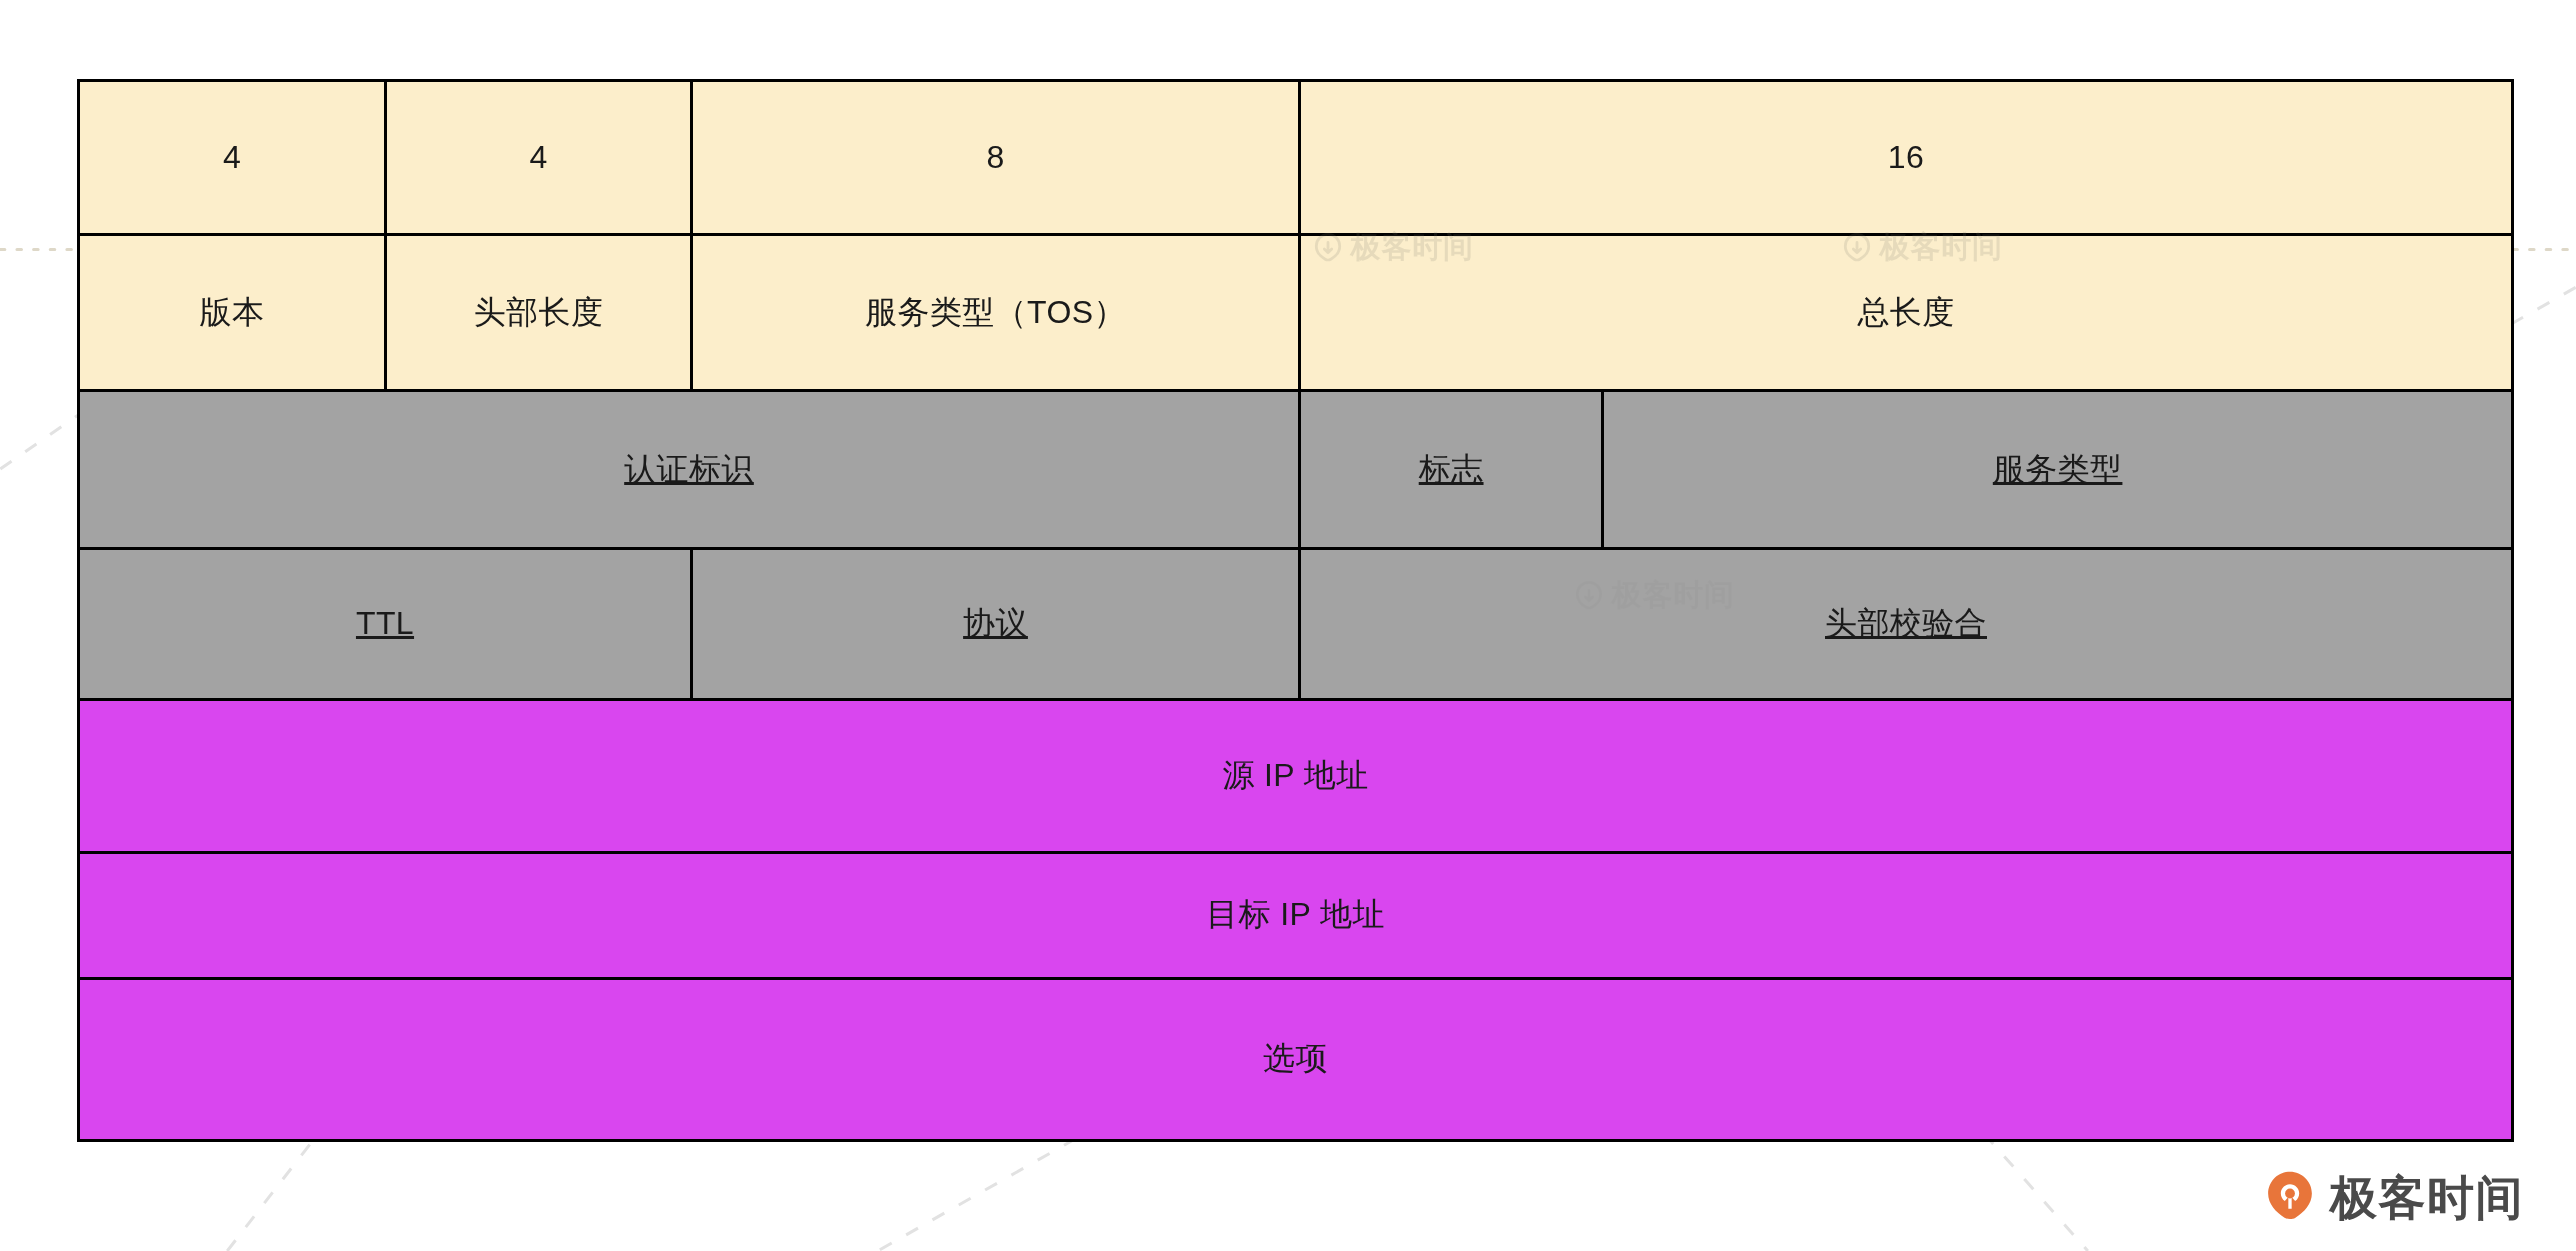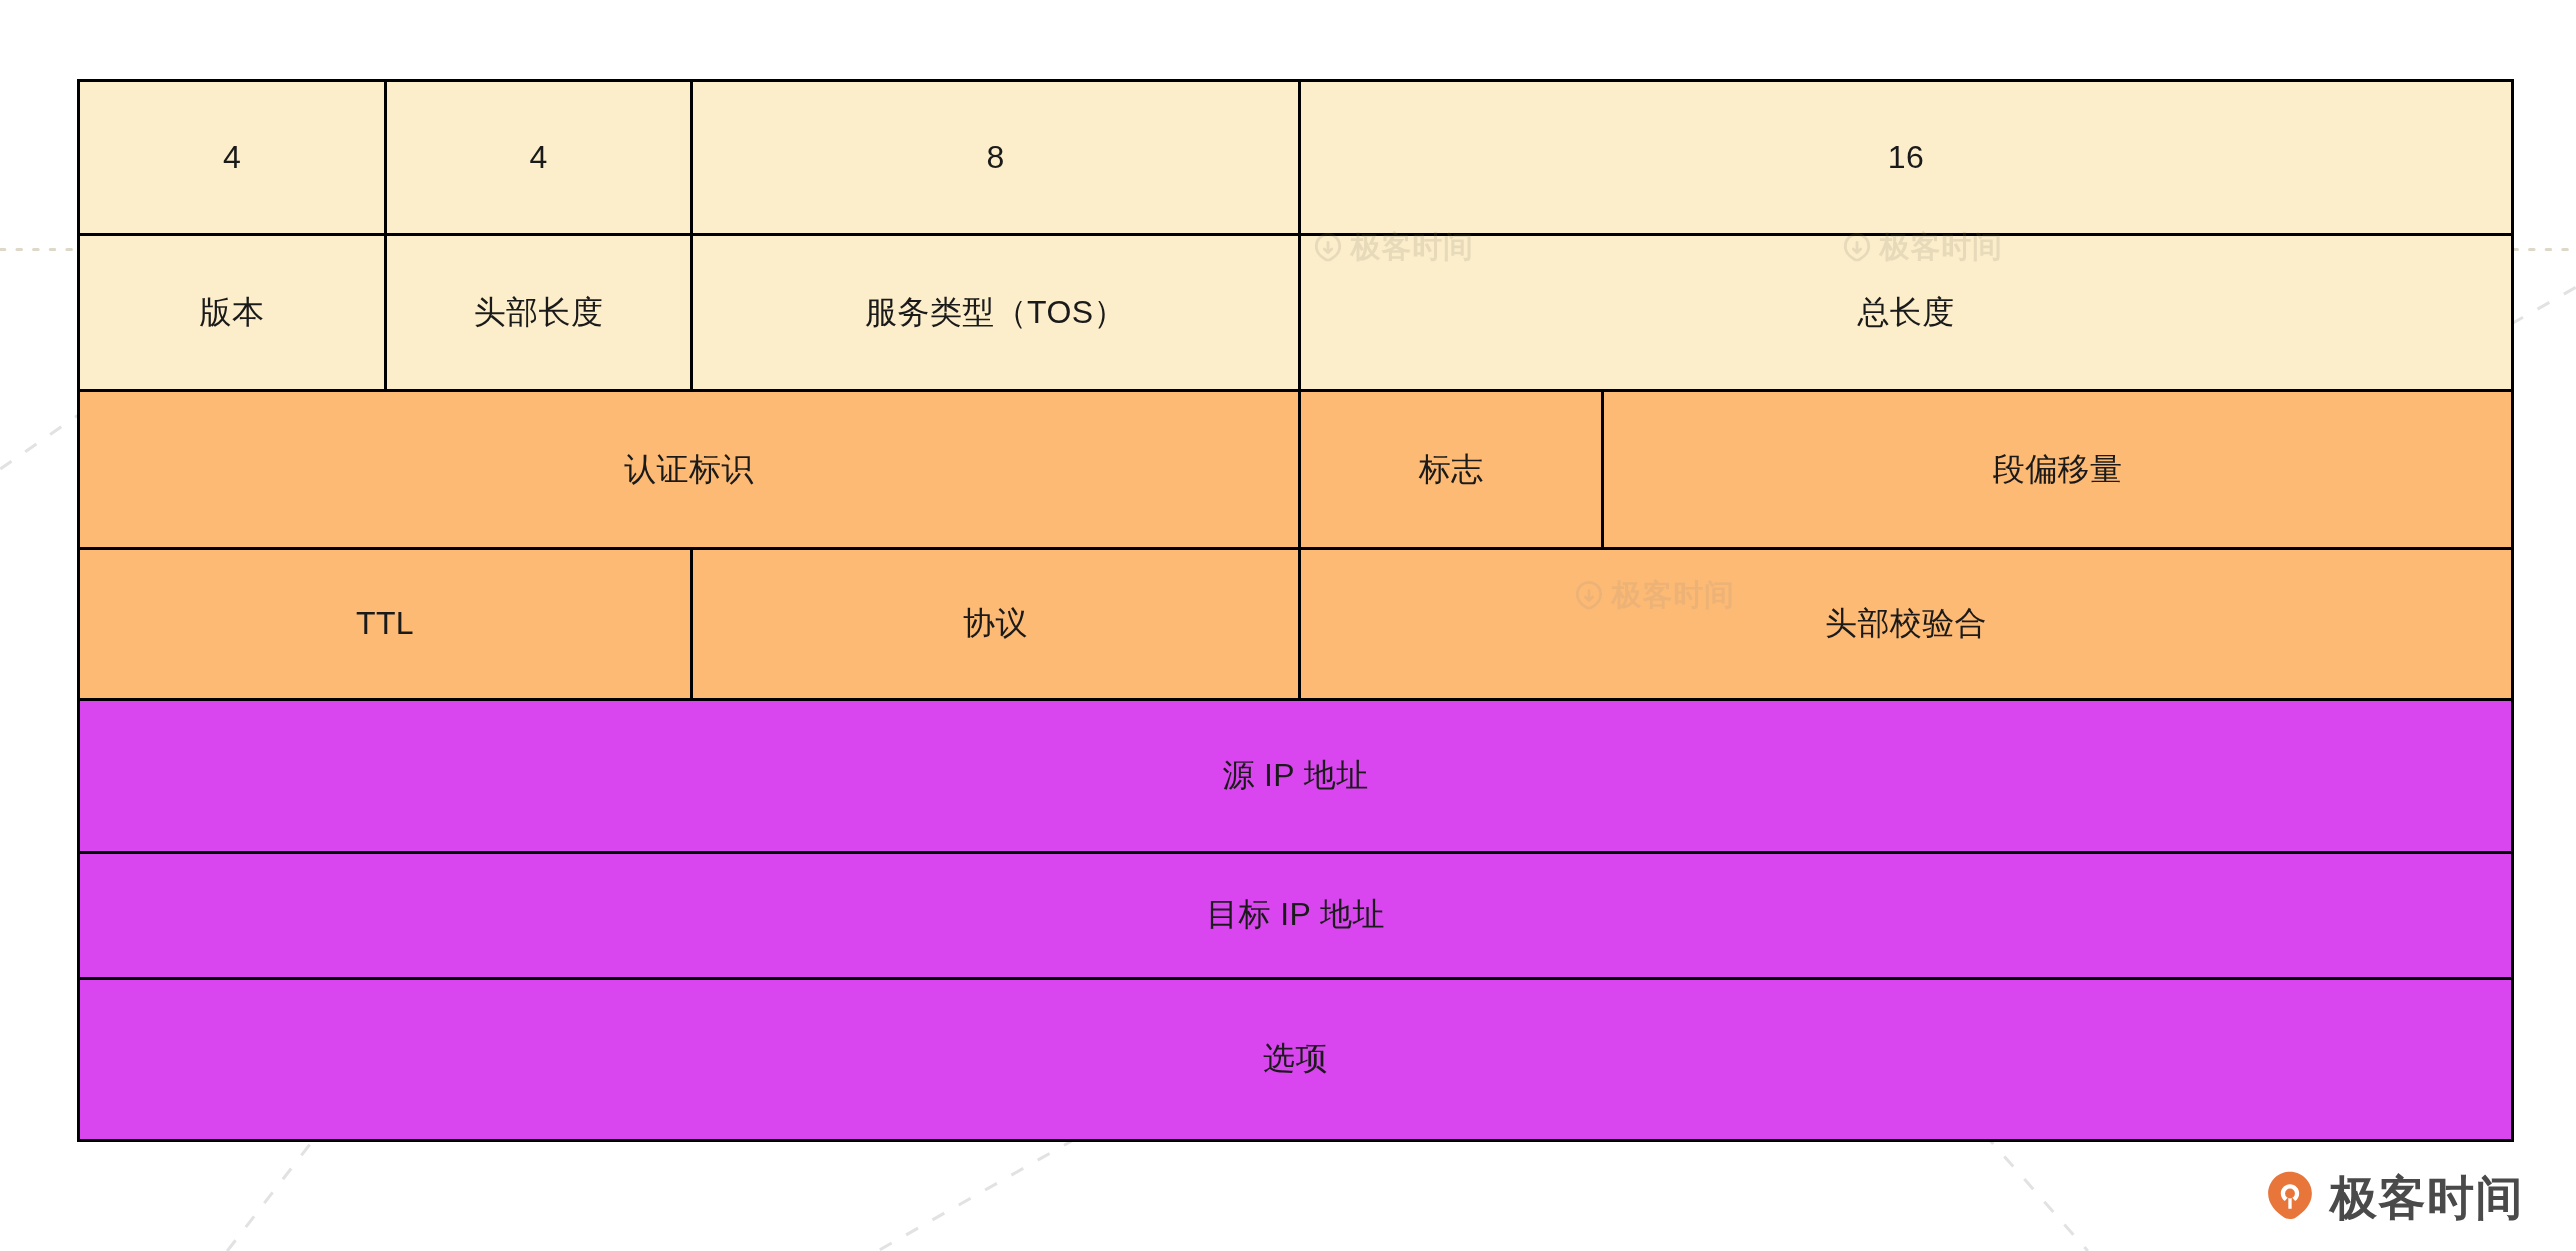--- a/index.html
+++ b/index.html
@@ -44,21 +44,22 @@
     letter-spacing: 0.4px;
     padding: 0;
     line-height: 1.3;
   }
 
   .row-bits td,
   .row-names td {
     background: #fceecb;
   }
   .row-plain td {
-    background: #fdba74;
+    background: #a3a3a3;
+    text-decoration: underline;
   }
   .row-addr td {
     background: #d946ef;
   }
 
   .r-bits   { height: 151px; }
   .r-names  { height: 153px; }
   .r-ident  { height: 154px; }
   .r-ttl    { height: 148px; }
   .r-src    { height: 150px; }
@@ -133,21 +134,21 @@
     <tr class="row-names r-names">
       <td colspan="1">版本</td>
       <td colspan="1">头部长度</td>
       <td colspan="2">服务类型（TOS）</td>
       <td colspan="4">总长度</td>
     </tr>
 
     <tr class="row-plain r-ident">
       <td colspan="4">认证标识</td>
       <td colspan="1" style="width:225px">标志</td>
-      <td colspan="3" style="width:985px">段偏移量</td>
+      <td colspan="3" style="width:985px">服务类型</td>
     </tr>
 
     <tr class="row-plain r-ttl">
       <td colspan="2">TTL</td>
       <td colspan="2">协议</td>
       <td colspan="4">头部校验合</td>
     </tr>
 
     <tr class="row-addr r-src">
       <td colspan="8">源 IP 地址</td>

